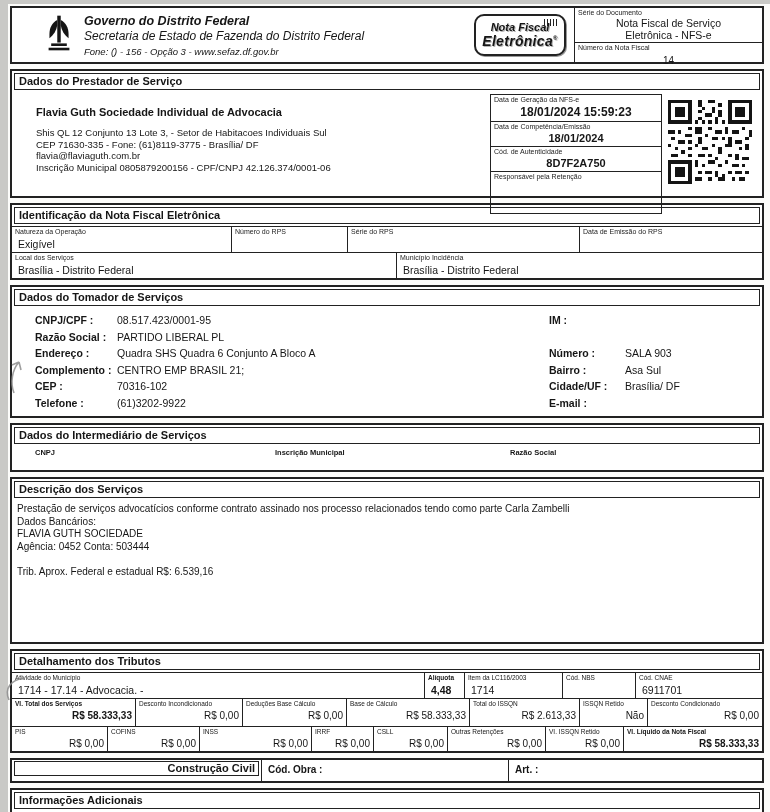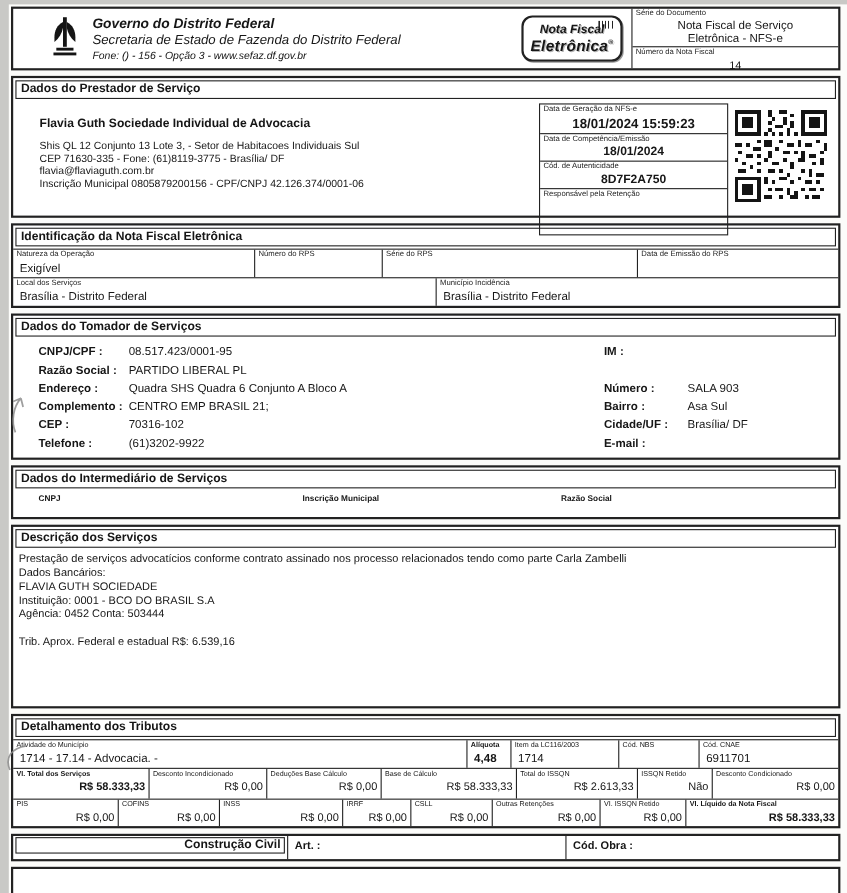--- a/index.html
+++ b/index.html
@@ -351,21 +351,20 @@
         <span>Razão Social</span>
       </div>
     </div>
 
     <div class="sec">
       <div class="sec-title">Descrição dos Serviços</div>
       <div class="desc-body">
         <div class="desc-line">Prestação de serviços advocatícios conforme contrato assinado nos processo relacionados tendo como parte Carla Zambelli</div>
         <div class="desc-line">Dados Bancários:</div>
         <div class="desc-line">FLAVIA GUTH SOCIEDADE</div>
-        <div class="desc-line">Instituição: 0001 - BCO DO BRASIL S.A</div>
         <div class="desc-line">Agência: 0452 Conta: 503444</div>
         <div class="desc-line"></div>
         <div class="desc-line">Trib. Aprox. Federal e estadual R$: 6.539,16</div>
       </div>
     </div>
 
     <div class="sec">
       <div class="sec-title">Detalhamento dos Tributos</div>
       <div class="det-row r1">
         <div class="det-cell" style="flex:0 0 413px">
@@ -453,26 +452,27 @@
           <div class="det-val">R$ 58.333,33</div>
         </div>
       </div>
     </div>
 
     <div class="sec">
       <div class="constr-row">
         <div class="constr-t">
           <div class="sec-title">Construção Civil</div>
         </div>
+        <div class="constr-cell constr-obra">Cód. Obra :</div>
         <div class="constr-cell constr-art">Art. :</div>
-        <div class="constr-cell constr-obra">Cód. Obra :</div>
-      </div>
-    </div>
-
-    <div class="sec">
+      </div>
+    </div>
+
+    <div class="sec">
+      <div class="sec-title">Informações Adicionais</div>
       <div class="info-body">
         
         
         
       </div>
     </div>
 
   </div>
 </div>
 

